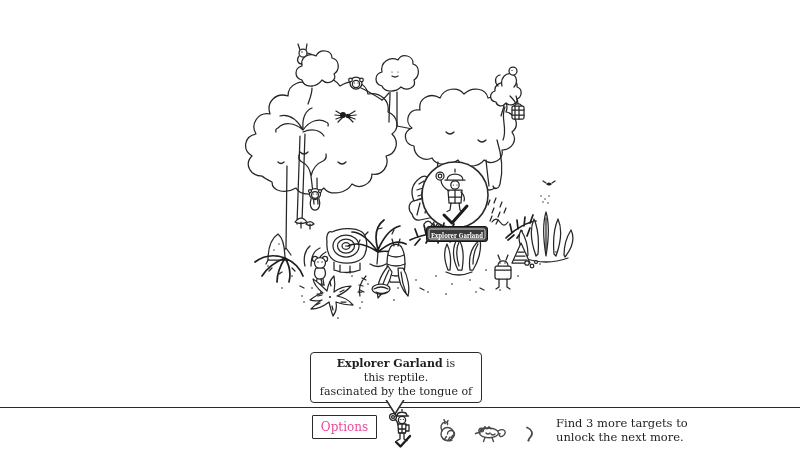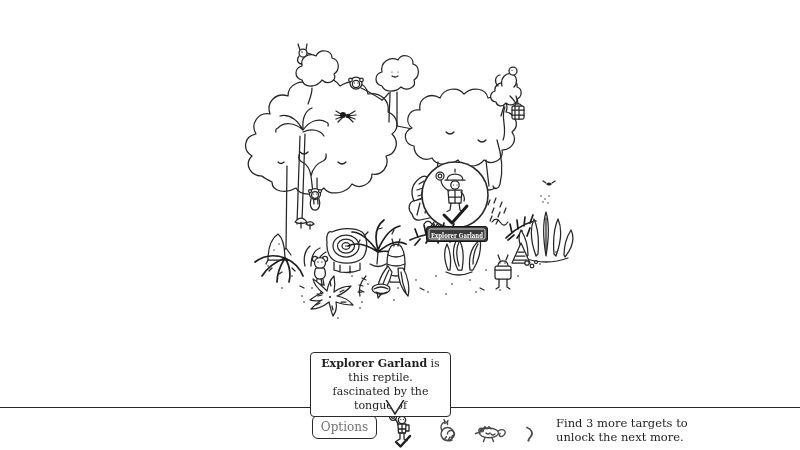--- a/index.html
+++ b/index.html
@@ -4,30 +4,30 @@
 <style>
   html,body{margin:0;padding:0;background:#fff;}
   .stage{position:relative;width:800px;height:450px;background:#fff;overflow:hidden;
          font-family:"DejaVu Serif","Liberation Serif",serif;color:#1f1f1f;}
   svg{display:block;}
   .s{stroke:#262626;fill:none;stroke-width:1.25;stroke-linecap:round;stroke-linejoin:round;}
   .s2{stroke:#1d1d1d;fill:none;stroke-width:1.7;stroke-linecap:round;stroke-linejoin:round;}
   .b{stroke:#262626;fill:#fff;stroke-width:1.25;stroke-linejoin:round;stroke-linecap:round;}
   .f{fill:#1d1d1d;stroke:none;}
   .scene{position:absolute;left:0;top:0;}
-  .bubble{position:absolute;left:310px;top:352px;width:141px;box-sizing:border-box;
+  .bubble{position:absolute;left:310px;top:352px;width:172px;box-sizing:border-box;
           background:#fff;border:1.5px solid #2a2a2a;border-radius:4px;
           padding:4px 4px 3px;text-align:center;font-size:11px;line-height:14px;z-index:4;}
   .bubble b{font-weight:bold;}
   .tail{position:absolute;left:384px;top:400px;z-index:5;}
   .bottom-bar{position:absolute;left:0;top:407px;width:800px;height:43px;
               border-top:1.5px solid #2a2a2a;background:#fff;box-sizing:border-box;z-index:3;}
   .options-btn{position:absolute;left:312px;top:7px;width:65px;height:24px;
-               border:1.5px solid #2a2a2a;background:#fff;border-radius:6px;
-               font-family:inherit;font-size:12px;color:#737373;
+               border:1.5px solid #2a2a2a;background:#fff;border-radius:1px;
+               font-family:inherit;font-size:12px;color:#ec4899;
                display:flex;align-items:center;justify-content:center;cursor:pointer;}
   .target{position:absolute;cursor:pointer;}
   .progress{position:absolute;left:556px;top:8px;width:150px;font-size:11.5px;line-height:14px;}
 </style>
 </head>
 <body>
 
 <div class="stage">
 
   <svg class="scene" width="800" height="450" viewBox="0 0 800 450">

